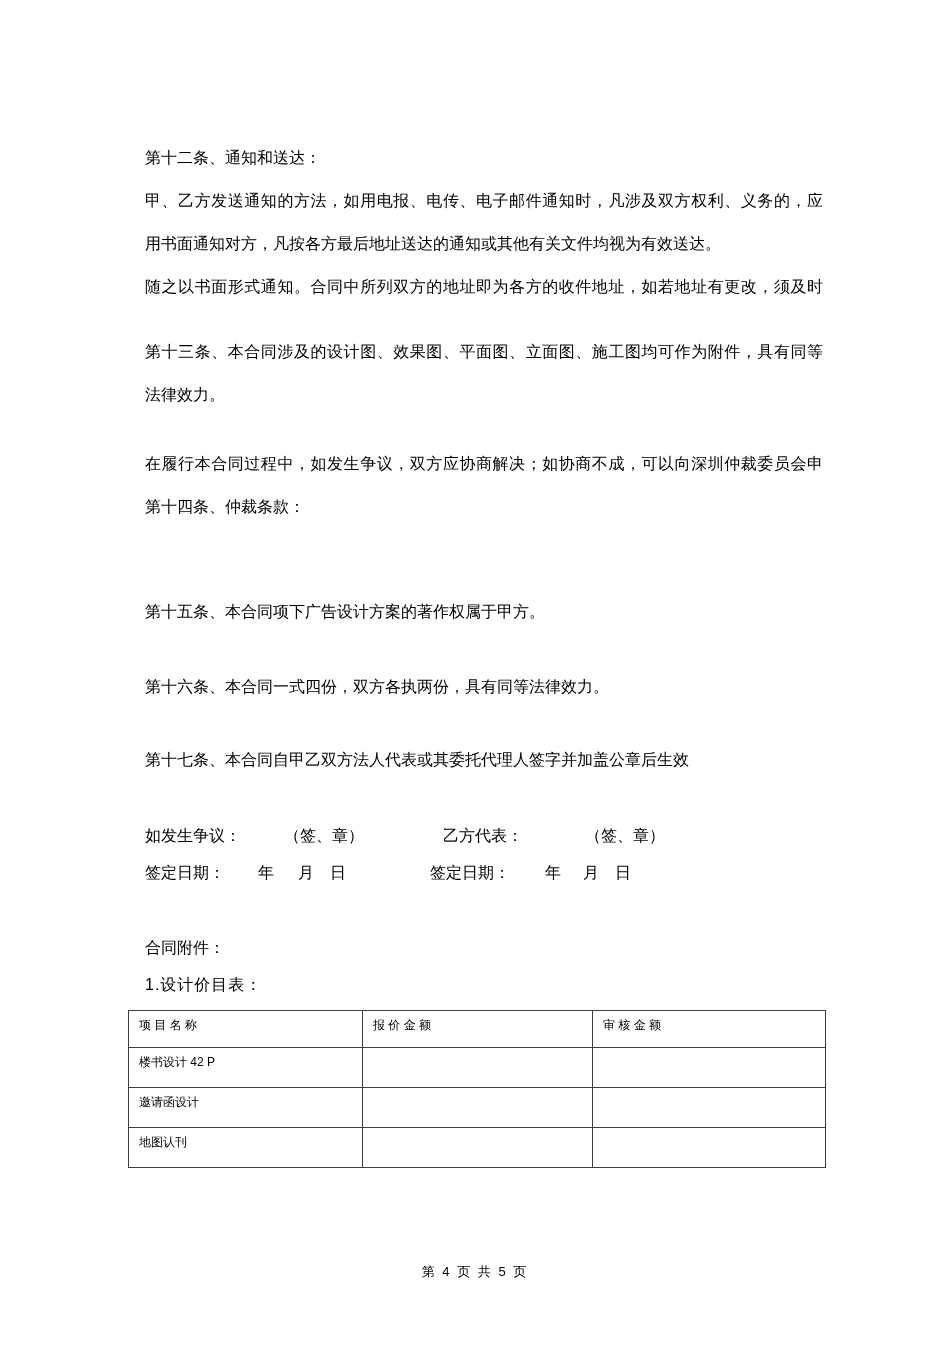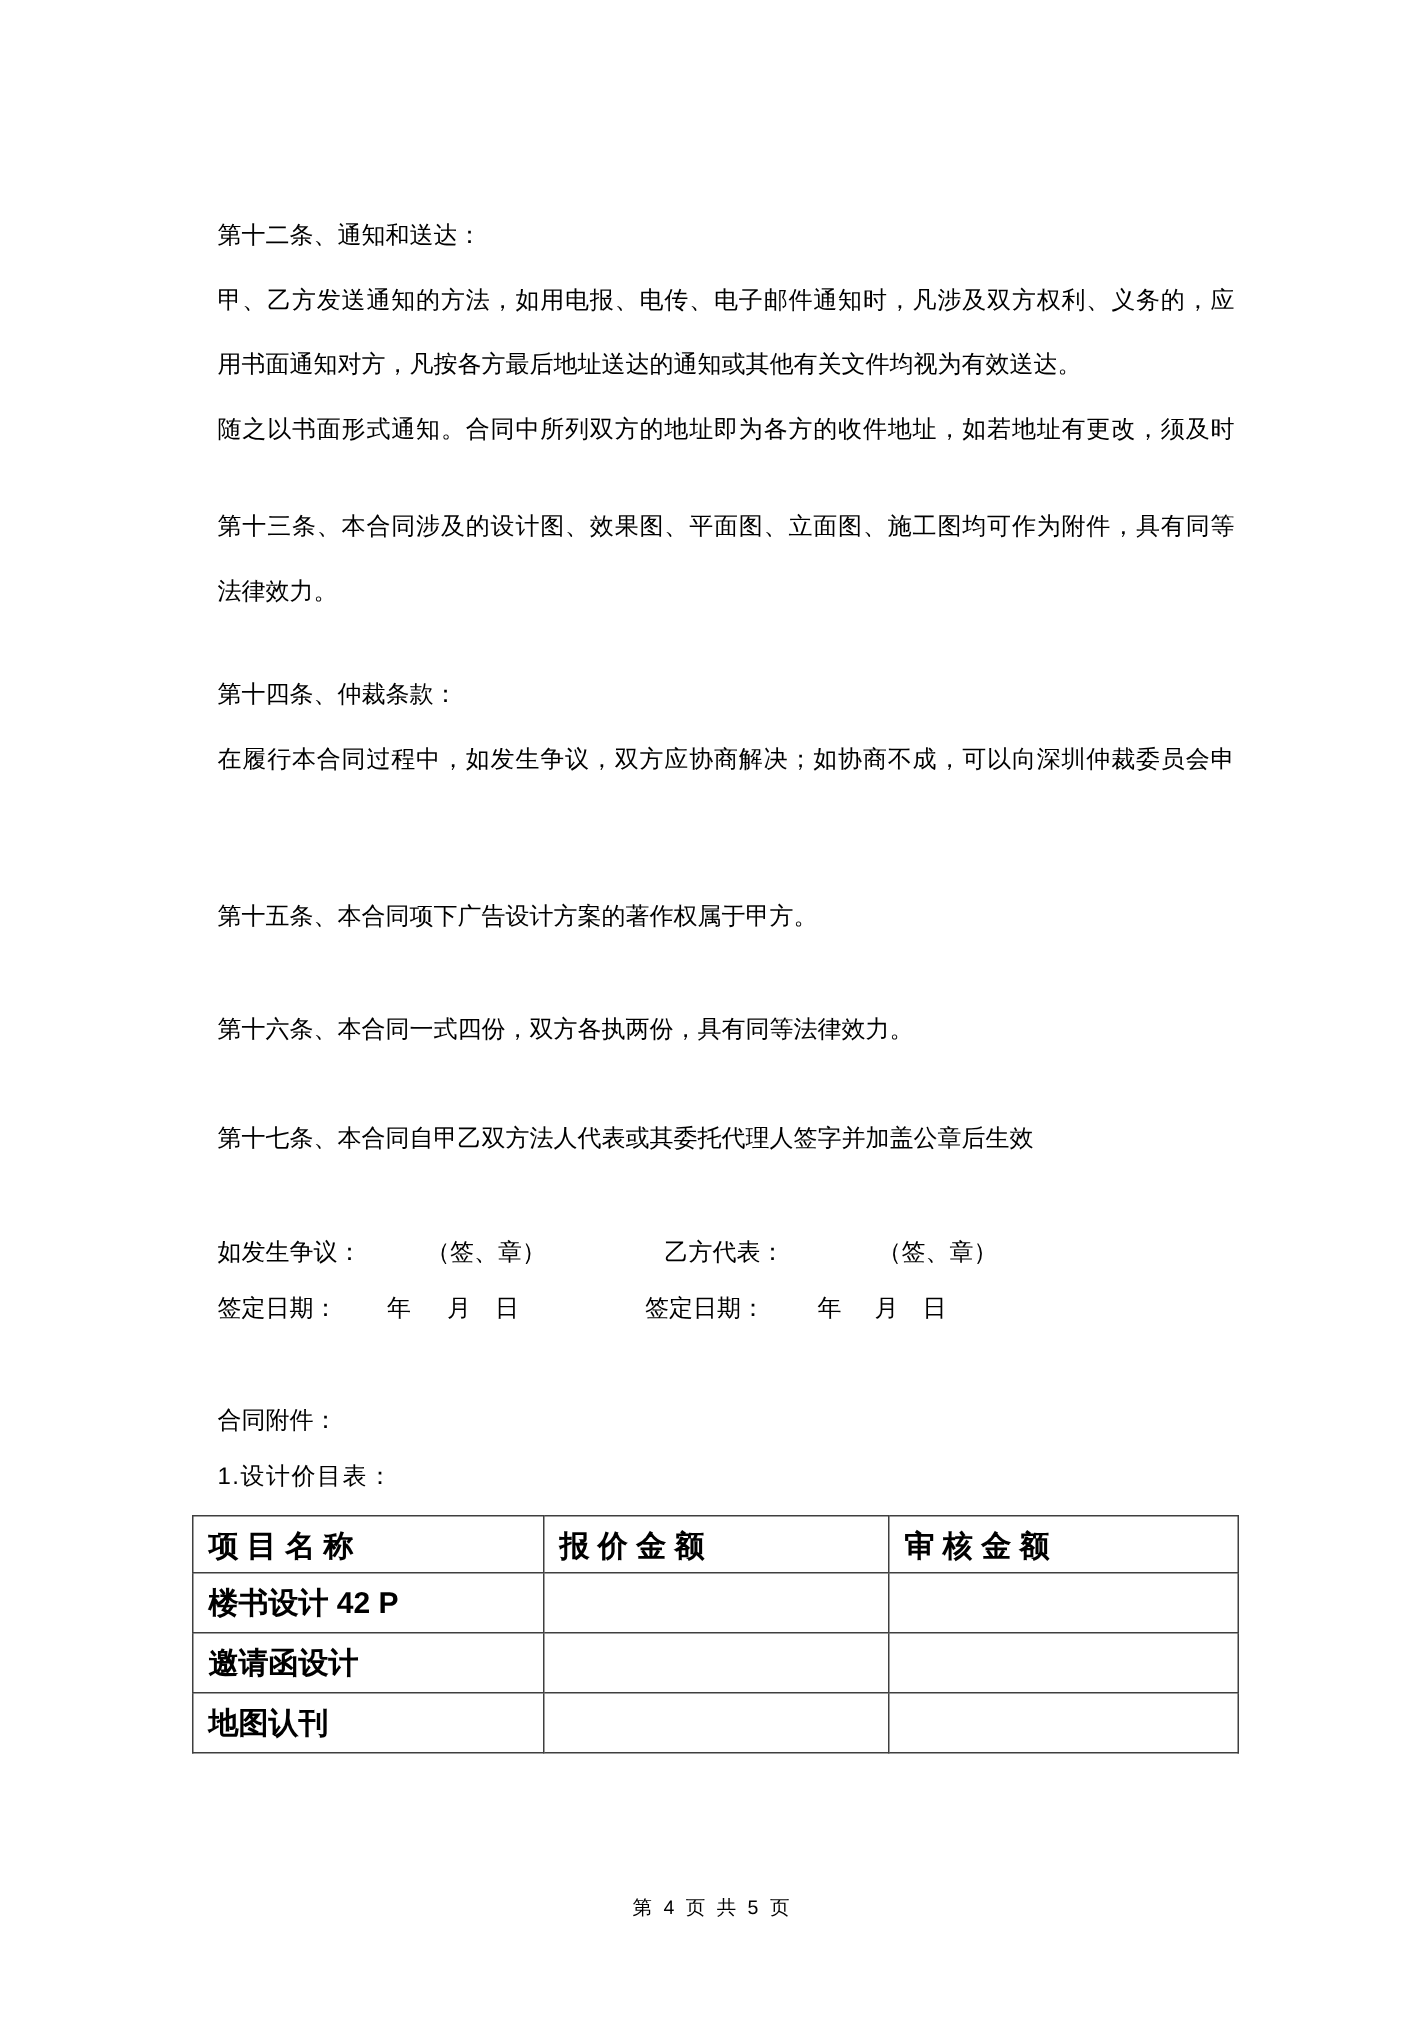--- a/index.html
+++ b/index.html
@@ -54,22 +54,22 @@
   table.price {
     position: absolute;
     left: 128px;
     top: 1010px;
     width: 697px;
     border-collapse: collapse;
     table-layout: fixed;
   }
   table.price th, table.price td {
     border: 1px solid #3f3f3f;
-    font-weight: bold;
-    font-size: 20px;
+    font-weight: normal;
+    font-size: 12px;
     text-align: left;
     vertical-align: top;
     padding: 6px 4px 4px 10px;
     overflow: hidden;
     white-space: nowrap;
   }
   table.price th { height: 26px; }
   table.price td { height: 29px; }
   col.c1 { width: 234px; }
   col.c2 { width: 230px; }
@@ -97,22 +97,22 @@
     <div class="line">用书面通知对方，凡按各方最后地址送达的通知或其他有关文件均视为有效送达。</div>
     <div class="line just">随之以书面形式通知。合同中所列双方的地址即为各方的收件地址，如若地址有更改，须及时</div>
   </div>
 
   <div class="sec" style="top:330px">
     <div class="line just">第十三条、本合同涉及的设计图、效果图、平面图、立面图、施工图均可作为附件，具有同等</div>
     <div class="line">法律效力。</div>
   </div>
 
   <div class="sec" style="top:442px">
+    <div class="line just">在履行本合同过程中，如发生争议，双方应协商解决；如协商不成，可以向深圳仲裁委员会申</div>
     <div class="line">第十四条、仲裁条款：</div>
-    <div class="line just">在履行本合同过程中，如发生争议，双方应协商解决；如协商不成，可以向深圳仲裁委员会申</div>
   </div>
 
   <div class="sec" style="top:590px">
     <div class="line">第十五条、本合同项下广告设计方案的著作权属于甲方。</div>
   </div>
 
   <div class="sec" style="top:665px">
     <div class="line">第十六条、本合同一式四份，双方各执两份，具有同等法律效力。</div>
   </div>
 

